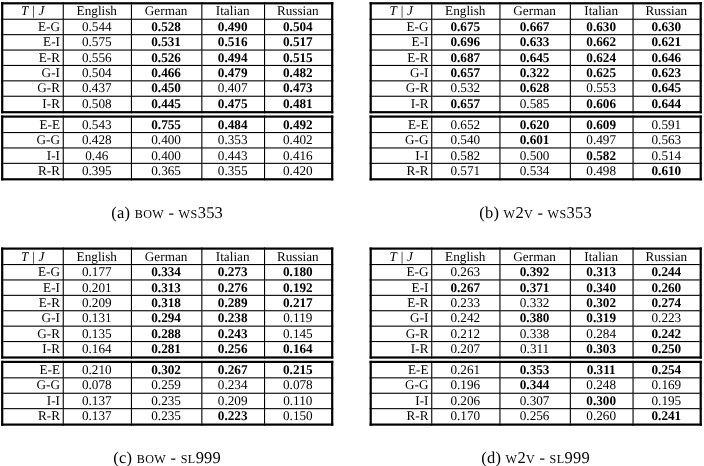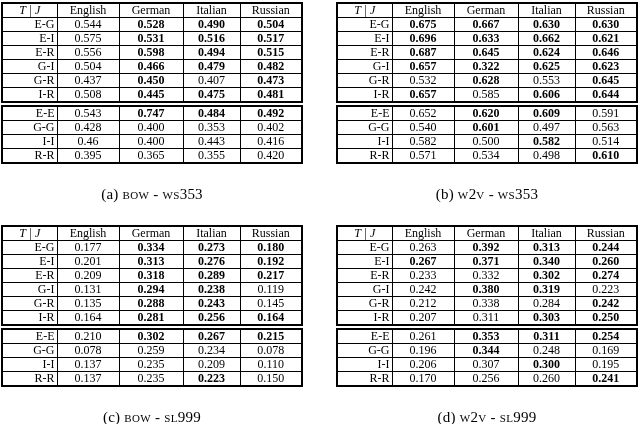--- a/index.html
+++ b/index.html
@@ -79,21 +79,21 @@
         <tr>
           <td class="lbl">E-I</td>
           <td class="val">0.575</td>
           <td class="val b">0.531</td>
           <td class="val b">0.516</td>
           <td class="val b">0.517</td>
         </tr>
         <tr>
           <td class="lbl">E-R</td>
           <td class="val">0.556</td>
-          <td class="val b">0.598</td>
+          <td class="val b">0.526</td>
           <td class="val b">0.494</td>
           <td class="val b">0.515</td>
         </tr>
         <tr>
           <td class="lbl">G-I</td>
           <td class="val">0.504</td>
           <td class="val b">0.466</td>
           <td class="val b">0.479</td>
           <td class="val b">0.482</td>
         </tr>
@@ -119,21 +119,21 @@
         <col style="width: 55px;">
         <col style="width: 62px;">
         <col style="width: 64px;">
         <col style="width: 57px;">
         <col style="width: 62px;">
       </colgroup>
       <tbody>
         <tr>
           <td class="lbl">E-E</td>
           <td class="val">0.543</td>
-          <td class="val b">0.747</td>
+          <td class="val b">0.755</td>
           <td class="val b">0.484</td>
           <td class="val b">0.492</td>
         </tr>
         <tr>
           <td class="lbl">G-G</td>
           <td class="val">0.428</td>
           <td class="val">0.400</td>
           <td class="val">0.353</td>
           <td class="val">0.402</td>
         </tr>

